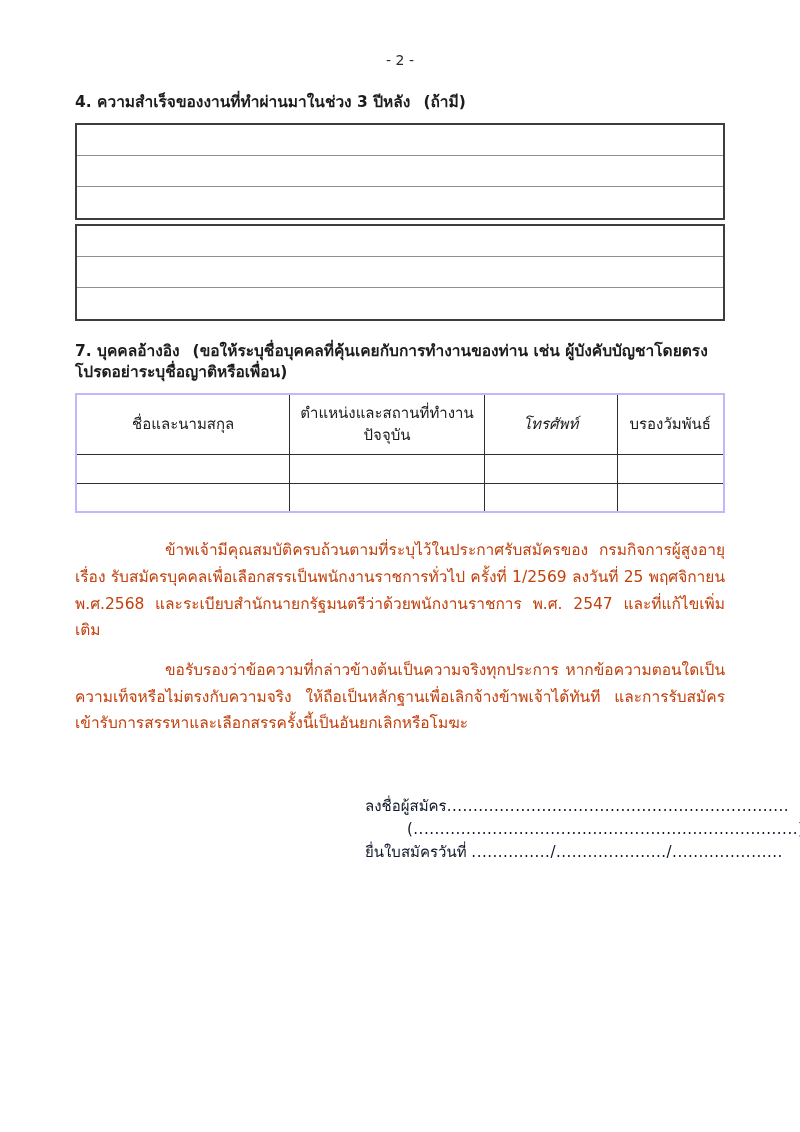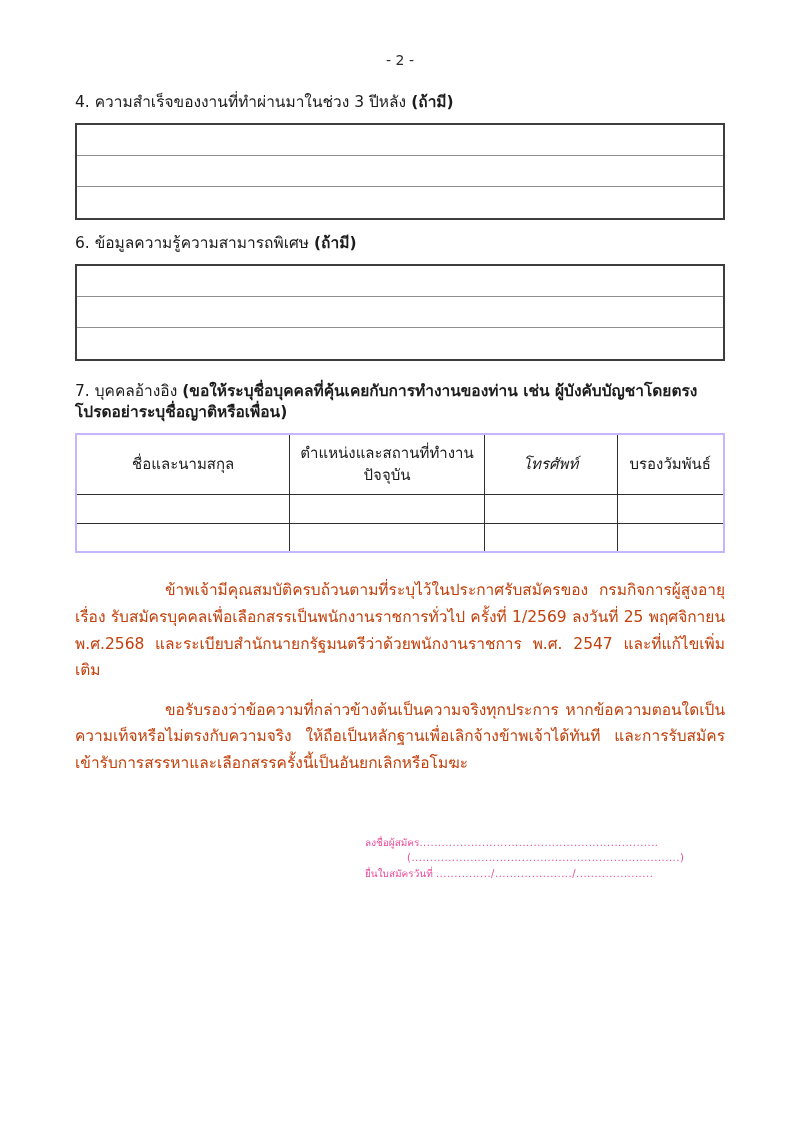--- a/index.html
+++ b/index.html
@@ -20,21 +20,21 @@
     font-size: 14px;
     color: #2a2a2a;
     margin-bottom: 24px;
   }
   .section { margin-bottom: 4px; }
   .section-title {
     font-size: 15.5px;
     line-height: 1.35;
     margin: 13px 0 10px 0;
   }
-  .section-title .bold { font-weight: normal; margin-right: 5px; }
+  .section-title .bold { font-weight: bold; margin-right: 13px; }
   .section-title .normal { font-weight: bold; }
   .write-box {
     border: 2px solid #3d3d3d;
     background: #ffffff;
   }
   .write-row {
     height: 31px;
     border-bottom: 1px solid #8f8f8f;
   }
   .write-row:last-child { border-bottom: none; }
@@ -68,23 +68,23 @@
     text-align: justify;
     text-indent: 90px;
     line-height: 1.72;
     font-size: 15.5px;
     margin: 0 0 13px 0;
     color: #c2410c;
   }
   .signature-block {
     margin-top: 58px;
     margin-left: 290px;
-    font-size: 10px;
+    font-size: 15px;
     line-height: 1.55;
-    color: #ec4899;
+    color: #0f172a;
   }
   .sig-line { white-space: nowrap; }
   .sig-name-line { padding-left: 42px; }
   .dots { letter-spacing: 0.5px; }
 </style>
 </head>
 <body>
 
 <div class="page">
 
@@ -96,23 +96,20 @@
     </div>
     <div class="write-box">
       <div class="write-row"></div>
       <div class="write-row"></div>
       <div class="write-row"></div>
     </div>
   </div>
 
 
   <div class="section">
-    <div class="section-title">
-      <span class="bold">6. ข้อมูลความรู้ความสามารถพิเศษ</span><span class="normal">(ถ้ามี)</span>
-    </div>
     <div class="write-box">
       <div class="write-row"></div>
       <div class="write-row"></div>
       <div class="write-row"></div>
     </div>
   </div>
 
   <div class="section">
     <div class="section-title" style="margin-top:20px;">
       <span class="bold">7. บุคคลอ้างอิง</span><span class="normal">(ขอให้ระบุชื่อบุคคลที่คุ้นเคยกับการทำงานของท่าน เช่น ผู้บังคับบัญชาโดยตรง โปรดอย่าระบุชื่อญาติหรือเพื่อน)</span>

